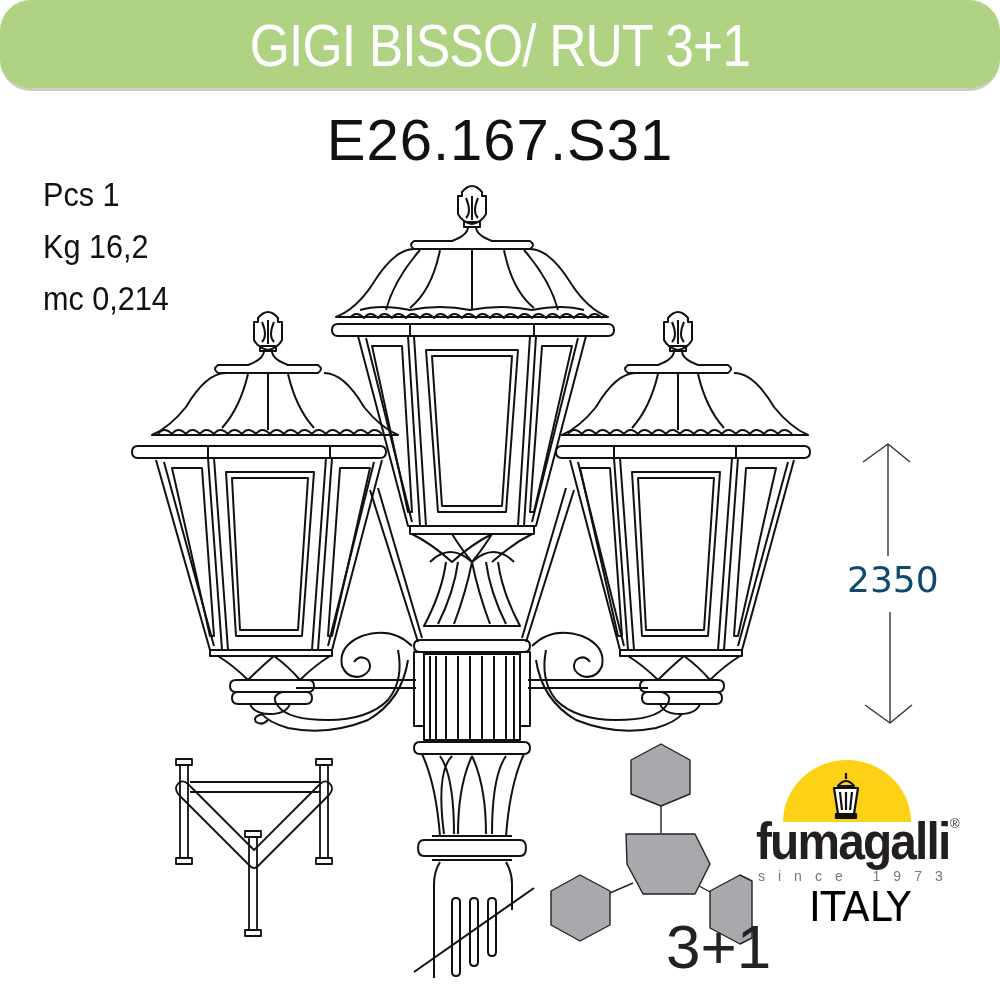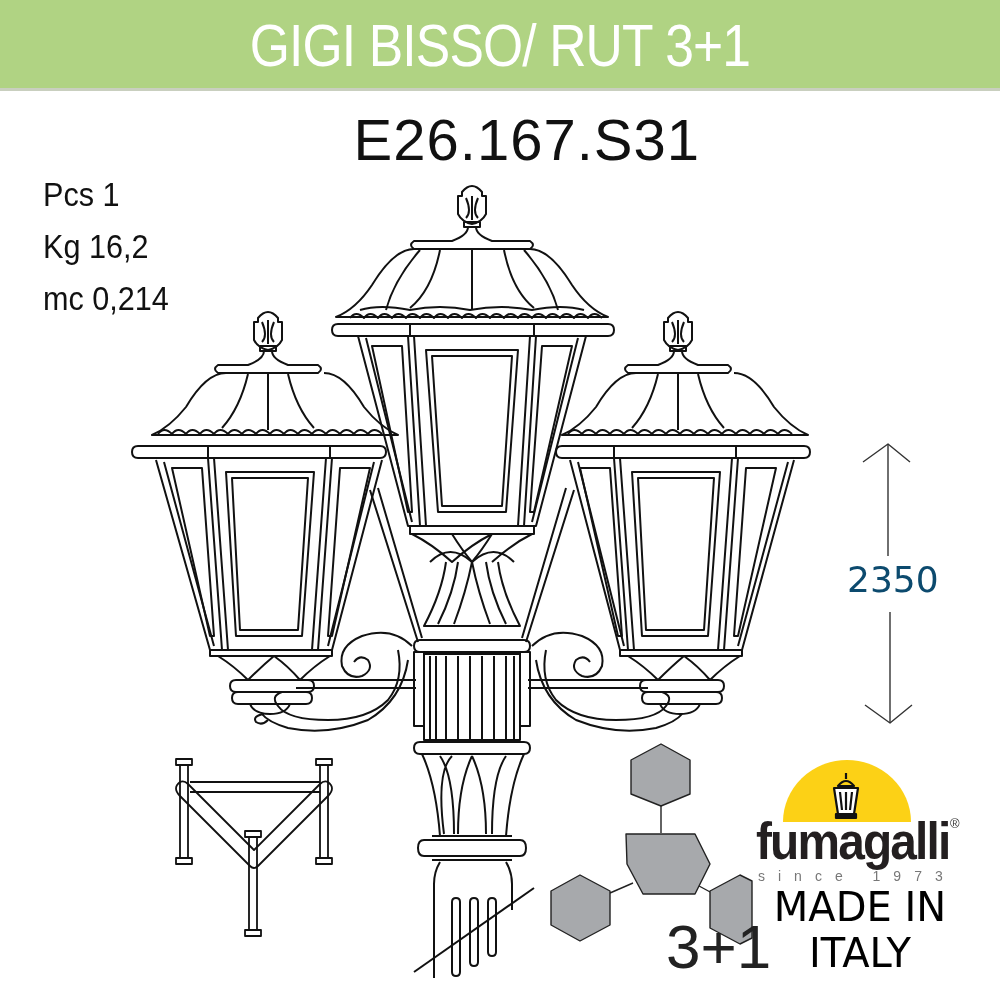--- a/index.html
+++ b/index.html
@@ -1,19 +1,19 @@
 <!DOCTYPE html>
 <html><head>
   <meta charset="utf-8">
   <style>
     html, body { margin:0; padding:0; background:#ffffff; }
     body { width:1000px; height:1000px; position:relative; overflow:hidden; font-family:"Liberation Sans", sans-serif; color:#111; }
-    .header { position:absolute; left:0; top:0; width:1000px; height:88px; background:#b0d383; border-bottom:3px solid #c9cfbf; }
+    .header { position:absolute; left:0; top:0; width:1000px; height:88px; background:#b0d383; border-bottom:3px solid #c9cfbf;border-radius:31px; }
     .header-title { position:absolute; left:0; top:8px; width:1000px; text-align:center; color:#ffffff; font-size:60px; letter-spacing:-1px; transform:scaleX(0.86); transform-origin:center; white-space:nowrap; line-height:76px; }
-    .code { position:absolute; left:300px; top:104px; width:400px; text-align:right; font-size:58px; line-height:72px; color:#111; letter-spacing:1px; }
+    .code { position:absolute; left:300px; top:104px; width:400px; text-align:center; font-size:58px; line-height:72px; color:#111; letter-spacing:1px; }
     .specs { position:absolute; left:43px; top:168px; font-size:34px; line-height:52px; color:#111; transform:scaleX(0.9); transform-origin:left; }
     .specs div { white-space:nowrap; }
     .drawing { position:absolute; left:0; top:0; width:1000px; height:1000px; }
     .dim-label { position:absolute; left:845px; top:558px; font-family:"DejaVu Sans", sans-serif; font-size:36px; line-height:44px; color:#0c4a6e; background:#fff; padding:0 2px; }
     .config-label { position:absolute; left:666px; top:920px; font-size:62px; line-height:54px; color:#222; }
     .brand-text { position:absolute; left:756px; top:816px; font-family:"Liberation Sans", sans-serif; font-weight:bold; font-size:52px; line-height:50px; color:#231f20; letter-spacing:-2px; transform:scaleX(0.92); transform-origin:left; white-space:nowrap; }
     .reg { position:absolute; left:950px; top:816px; font-size:13px; color:#333; }
     .since { position:absolute; left:758px; top:868px; font-size:14px; color:#777; letter-spacing:13px; white-space:nowrap; line-height:16px; }
     .made { position:absolute; left:750px; top:884px; width:220px; text-align:center; font-family:"DejaVu Sans", sans-serif; font-size:40px; line-height:46px; color:#000; }
   </style>
@@ -195,15 +195,14 @@
 </svg>
 
 <div class="dim-label">2350</div>
 
 <div class="config-label">3+1</div>
 
 <div class="brand-text">fumagalli</div>
 <div class="reg">®</div>
 <div class="since">since 1973</div>
 <div class="made">
-  <div>MADE IN</div>
   <div>ITALY</div>
 </div>
 
 </body></html>

